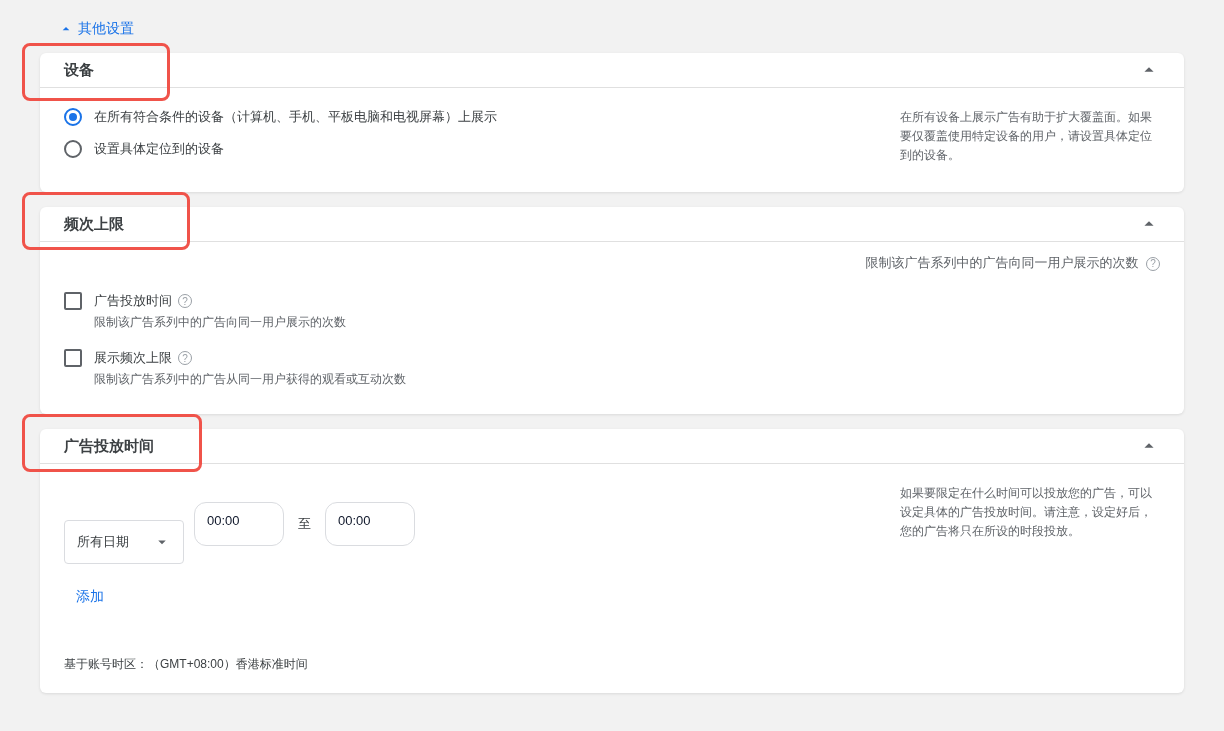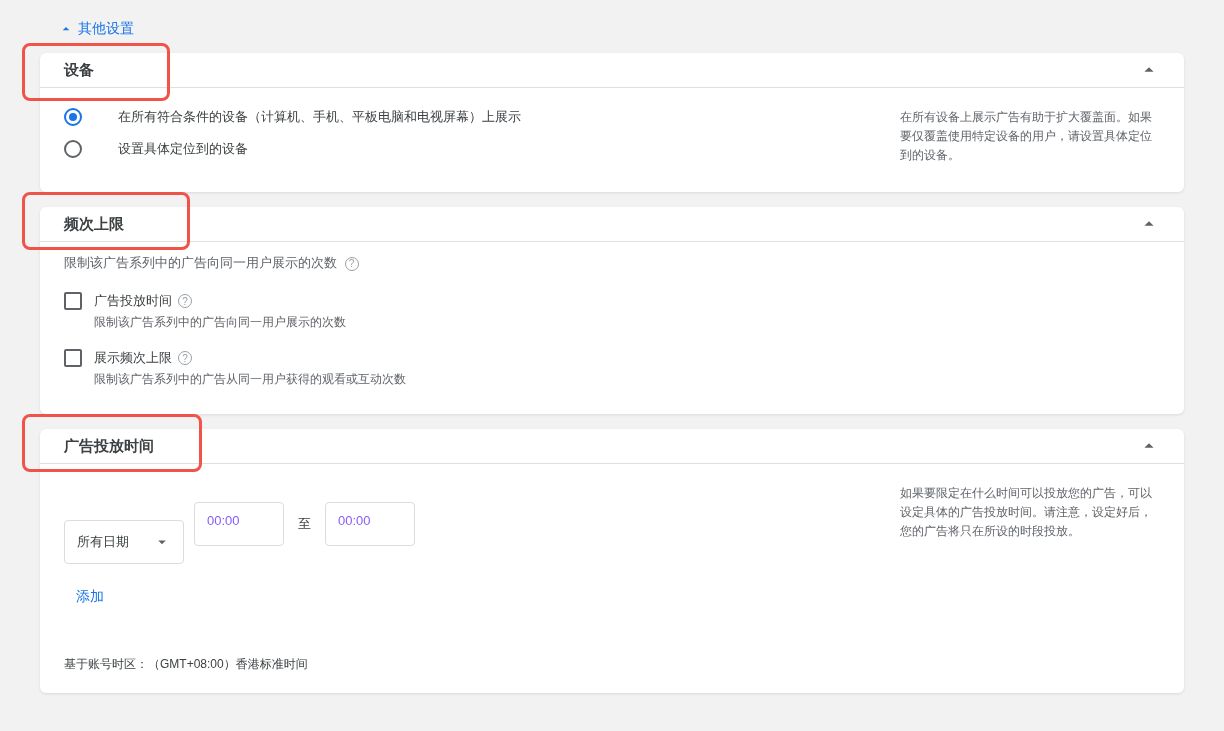--- a/index.html
+++ b/index.html
@@ -71,21 +71,20 @@
     .card-body-right {
       width: 280px;
       font-size: 12px;
       color: #5f6368;
       line-height: 1.6;
       padding-left: 20px;
     }
     .radio-row {
       display: flex;
       margin-bottom: 14px;
-      gap: 24px;
     }
     .radio-circle {
       width: 18px;
       height: 18px;
       border-radius: 50%;
       border: 2px solid #5f6368;
       display: flex;
       align-items: center;
       justify-content: center;
       margin-right: 12px;
@@ -102,20 +101,21 @@
     }
     .radio-label {
       font-size: 13px;
       color: #3c4043;
     }
     .freq-intro {
       padding: 12px 24px 0 24px;
       font-size: 13px;
       color: #5f6368;
       border-bottom: none;
+      text-align: right;
     }
     .freq-intro .help-icon {
       margin-left: 4px;
       vertical-align: middle;
     }
     .checkbox-row {
       display: flex;
       align-items: flex-start;
       margin-bottom: 18px;
     }
@@ -167,26 +167,26 @@
       align-items: center;
       justify-content: space-between;
       min-width: 120px;
       height: 44px;
       font-size: 13px;
       cursor: pointer;
       margin-top: 36px;
     }
     .time-input {
       border: 1px solid #dadce0;
-      border-radius: 4px;
+      border-radius: 12px;
       padding: 10px 12px;
       width: 90px;
       height: 44px;
       font-size: 13px;
-      color: #8b5cf6;
+      color: #0f172a;
     }
     .sep-text {
       font-size: 13px;
       color: #3c4043;
       padding: 0 4px;
     }
     .add-link {
       color: #1a73e8;
       font-size: 14px;
       cursor: pointer;

